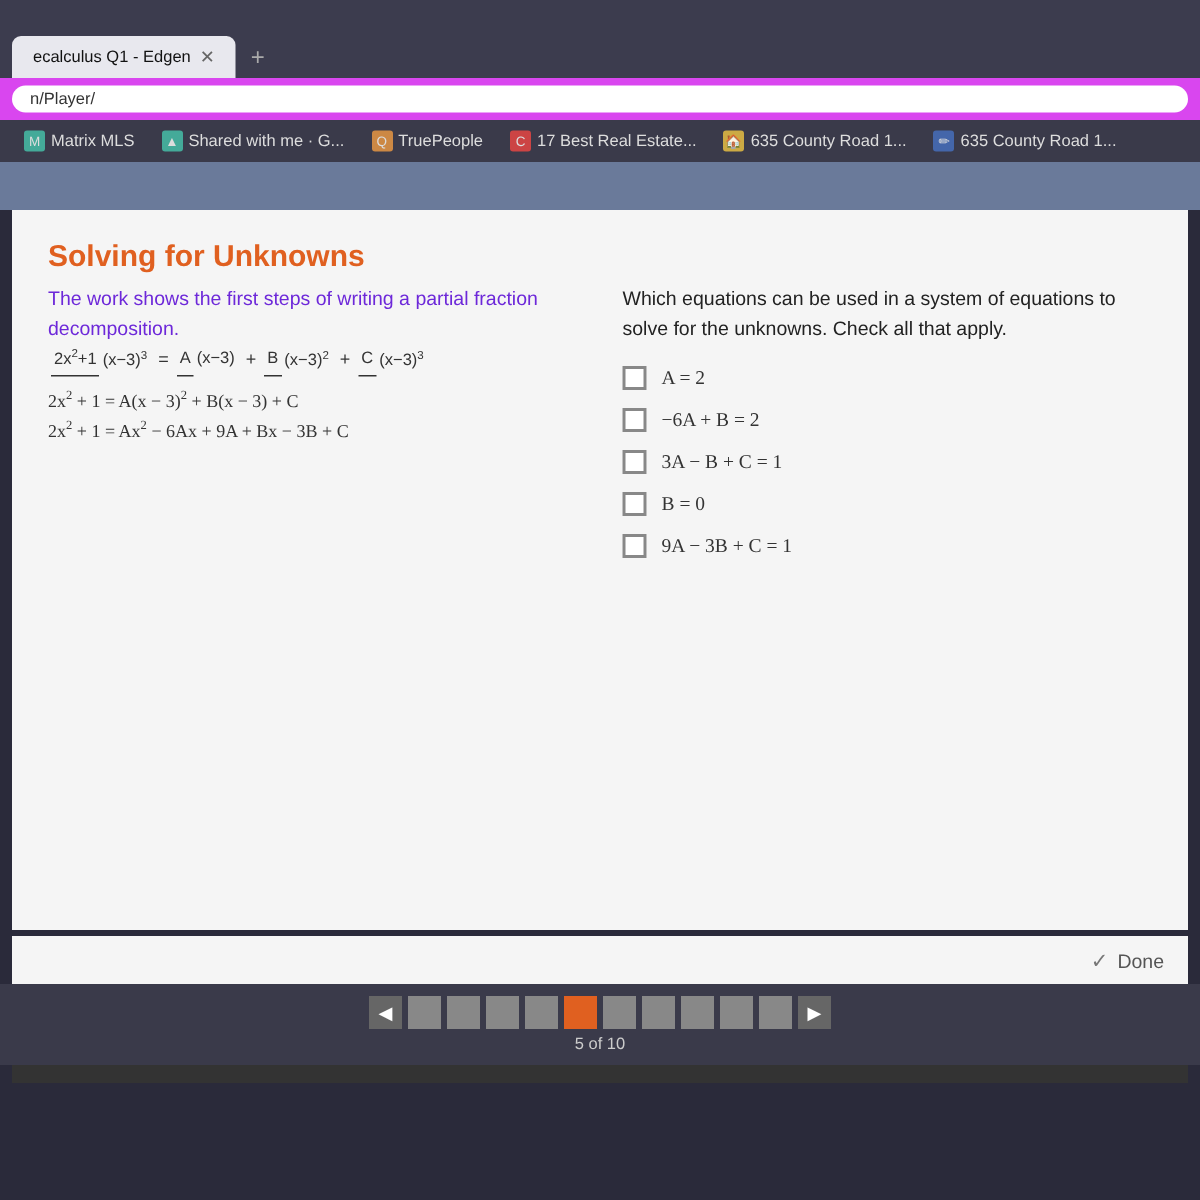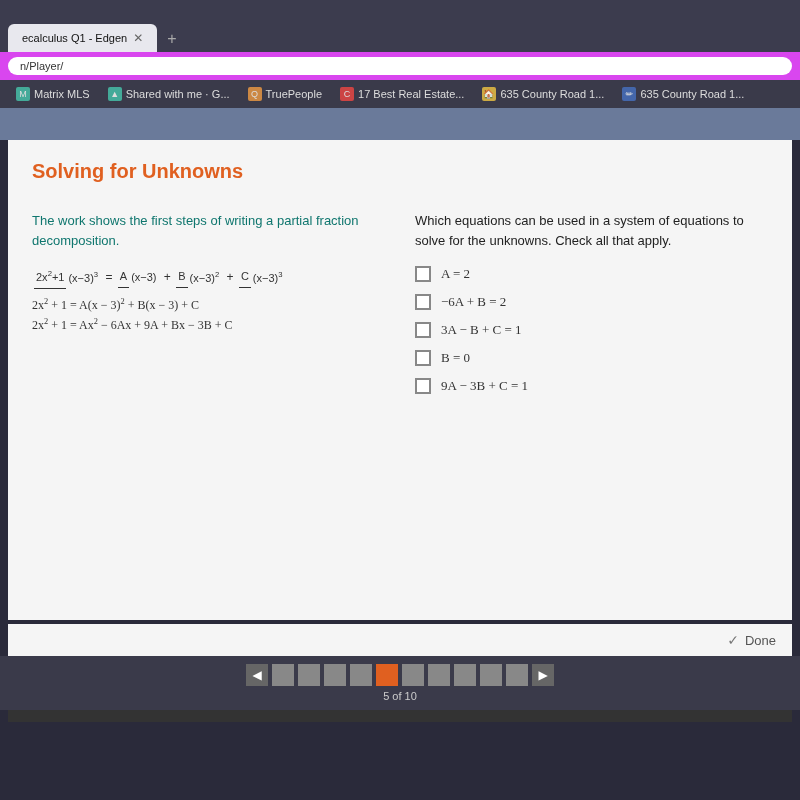--- a/index.html
+++ b/index.html
@@ -120,43 +120,43 @@
       background: #f5f5f5;
       margin: 0 8px 4px;
       padding: 20px 24px;
       min-height: 480px;
     }
 
     .section-title {
       color: #e06020;
       font-size: 20px;
       font-weight: bold;
-      margin-bottom: 28px;
+      margin-bottom: 6px;
     }
 
     .question-layout {
       display: flex;
       gap: 30px;
       align-items: flex-start;
     }
 
     .left-panel {
       flex: 1;
       max-width: 380px;
     }
 
     .right-panel {
       flex: 1;
     }
 
     .description-text {
       font-size: 13px;
-      color: #0f766e;
+      color: #6d28d9;
       line-height: 1.5;
-      margin-bottom: 17px;
+      margin-bottom: 1px;
     }
 
     .math-block {
       font-size: 12px;
       color: #333;
       margin-bottom: 8px;
       line-height: 1.8;
     }
 
     .fraction {

